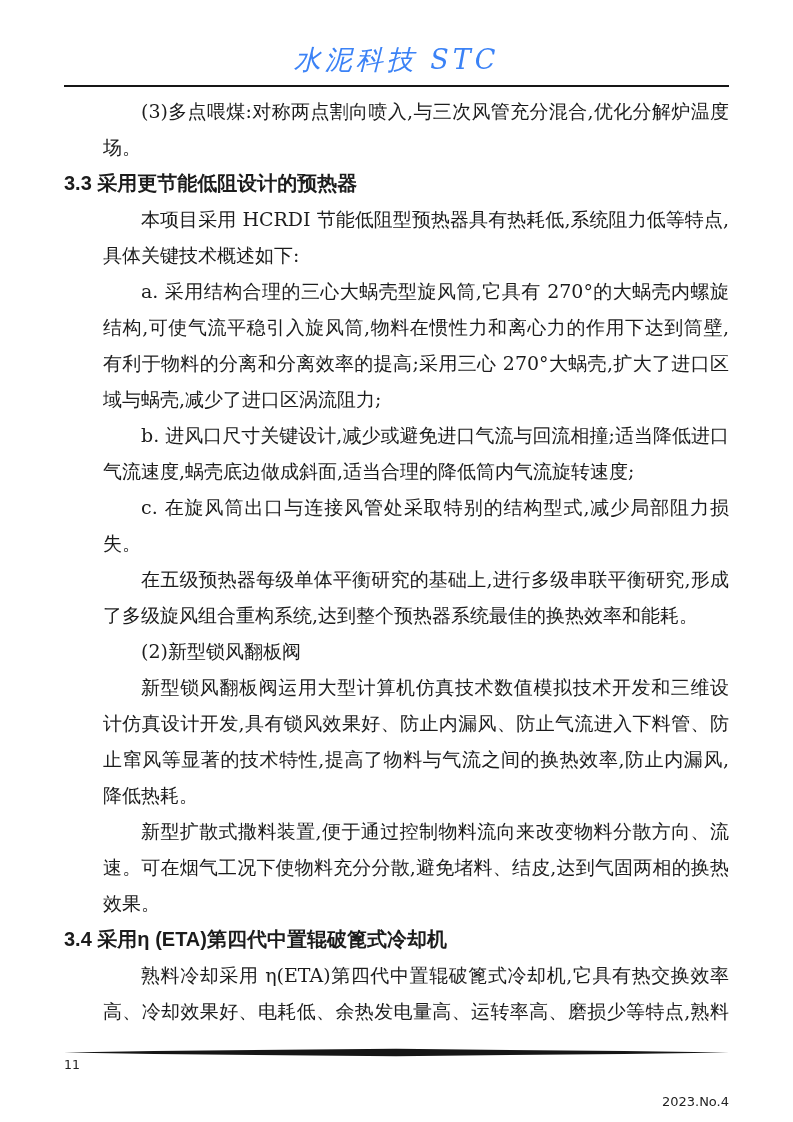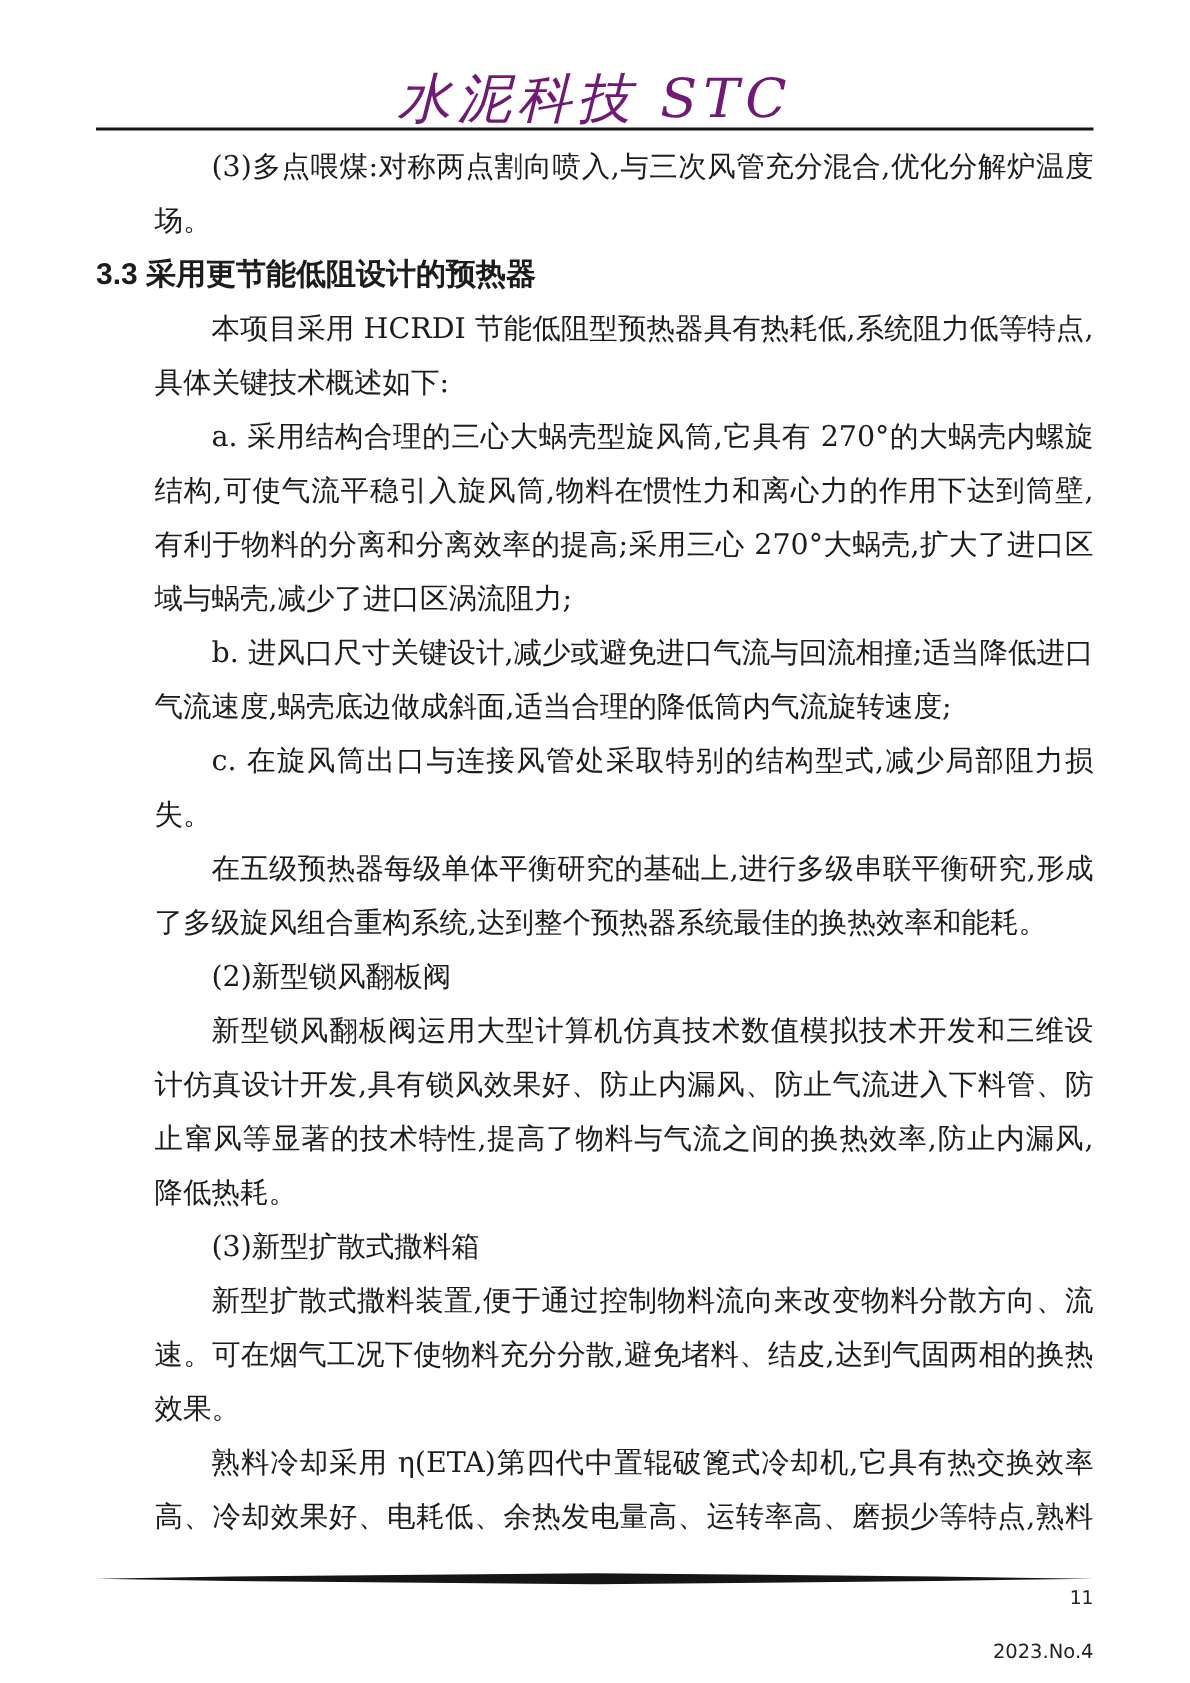--- a/index.html
+++ b/index.html
@@ -15,23 +15,23 @@
     position: absolute; inset: 0;
     background: #ffffff;
   }
   
   .journal-title {
     position: absolute;
     top: 42px; left: 0; right: 0;
     text-align: center;
     font-family: "DejaVu Serif", serif;
     font-style: italic;
-    font-size: 36px;
+    font-size: 27px;
     letter-spacing: 4px;
-    color: #701a75;
+    color: #3b82f6;
   }
   .header-rule {
     position: absolute;
     top: 85px; left: 64px;
     width: 665px; height: 2px;
     background: #161616;
   }
   
   .content {
     position: absolute;
@@ -58,21 +58,21 @@
   
   .footer-rule {
     position: absolute;
     top: 1048px; left: 64px;
     width: 665px; height: 9px;
   }
   .page-number {
     position: absolute;
     top: 1057px; left: 64px;
     width: 665px;
-    text-align: right;
+    text-align: left;
     font-family: "DejaVu Sans", "Liberation Sans", sans-serif;
     font-size: 12.5px;
     color: #222222;
   }
   .issue-label {
     position: absolute;
     top: 1094px; left: 64px;
     width: 665px;
     text-align: right;
     font-family: "DejaVu Sans", "Liberation Sans", sans-serif;
@@ -91,22 +91,22 @@
   <div class="content">
     <p class="para">(3)多点喂煤:对称两点割向喷入,与三次风管充分混合,优化分解炉温度场。</p>
     <h2 class="heading">3.3 采用更节能低阻设计的预热器</h2>
     <p class="para">本项目采用 HCRDI 节能低阻型预热器具有热耗低,系统阻力低等特点,具体关键技术概述如下:</p>
     <p class="para">a. 采用结构合理的三心大蜗壳型旋风筒,它具有 270°的大蜗壳内螺旋结构,可使气流平稳引入旋风筒,物料在惯性力和离心力的作用下达到筒壁,有利于物料的分离和分离效率的提高;采用三心 270°大蜗壳,扩大了进口区域与蜗壳,减少了进口区涡流阻力;</p>
     <p class="para">b. 进风口尺寸关键设计,减少或避免进口气流与回流相撞;适当降低进口气流速度,蜗壳底边做成斜面,适当合理的降低筒内气流旋转速度;</p>
     <p class="para">c. 在旋风筒出口与连接风管处采取特别的结构型式,减少局部阻力损失。</p>
     <p class="para">在五级预热器每级单体平衡研究的基础上,进行多级串联平衡研究,形成了多级旋风组合重构系统,达到整个预热器系统最佳的换热效率和能耗。</p>
     <p class="para">(2)新型锁风翻板阀</p>
     <p class="para">新型锁风翻板阀运用大型计算机仿真技术数值模拟技术开发和三维设计仿真设计开发,具有锁风效果好、防止内漏风、防止气流进入下料管、防止窜风等显著的技术特性,提高了物料与气流之间的换热效率,防止内漏风,降低热耗。</p>
-    <p class="para">(3)新型扩散式撒料箱</p>
     <p class="para">新型扩散式撒料装置,便于通过控制物料流向来改变物料分散方向、流速。可在烟气工况下使物料充分分散,避免堵料、结皮,达到气固两相的换热效果。</p>
+    <h2 class="heading">3.4 采用η (ETA)第四代中置辊破篦式冷却机</h2>
     <p class="para cut">熟料冷却采用 η(ETA)第四代中置辊破篦式冷却机,它具有热交换效率高、冷却效果好、电耗低、余热发电量高、运转率高、磨损少等特点,熟料出冷却机的温度为环境温度+65℃,热回收率高达 75%。η(ETA)篦冷机的移动篦床由 7</p>
   </div>
 
   <svg class="footer-rule" viewBox="0 0 665 9" preserveAspectRatio="none">
     <polygon points="0,4.5 90,3 332,0.8 560,3 665,4.5 560,6 332,8.2 90,6" fill="#161616"></polygon>
   </svg>
   <div class="page-number">11</div>
   <div class="issue-label">2023.No.4</div>
 
 </div>

